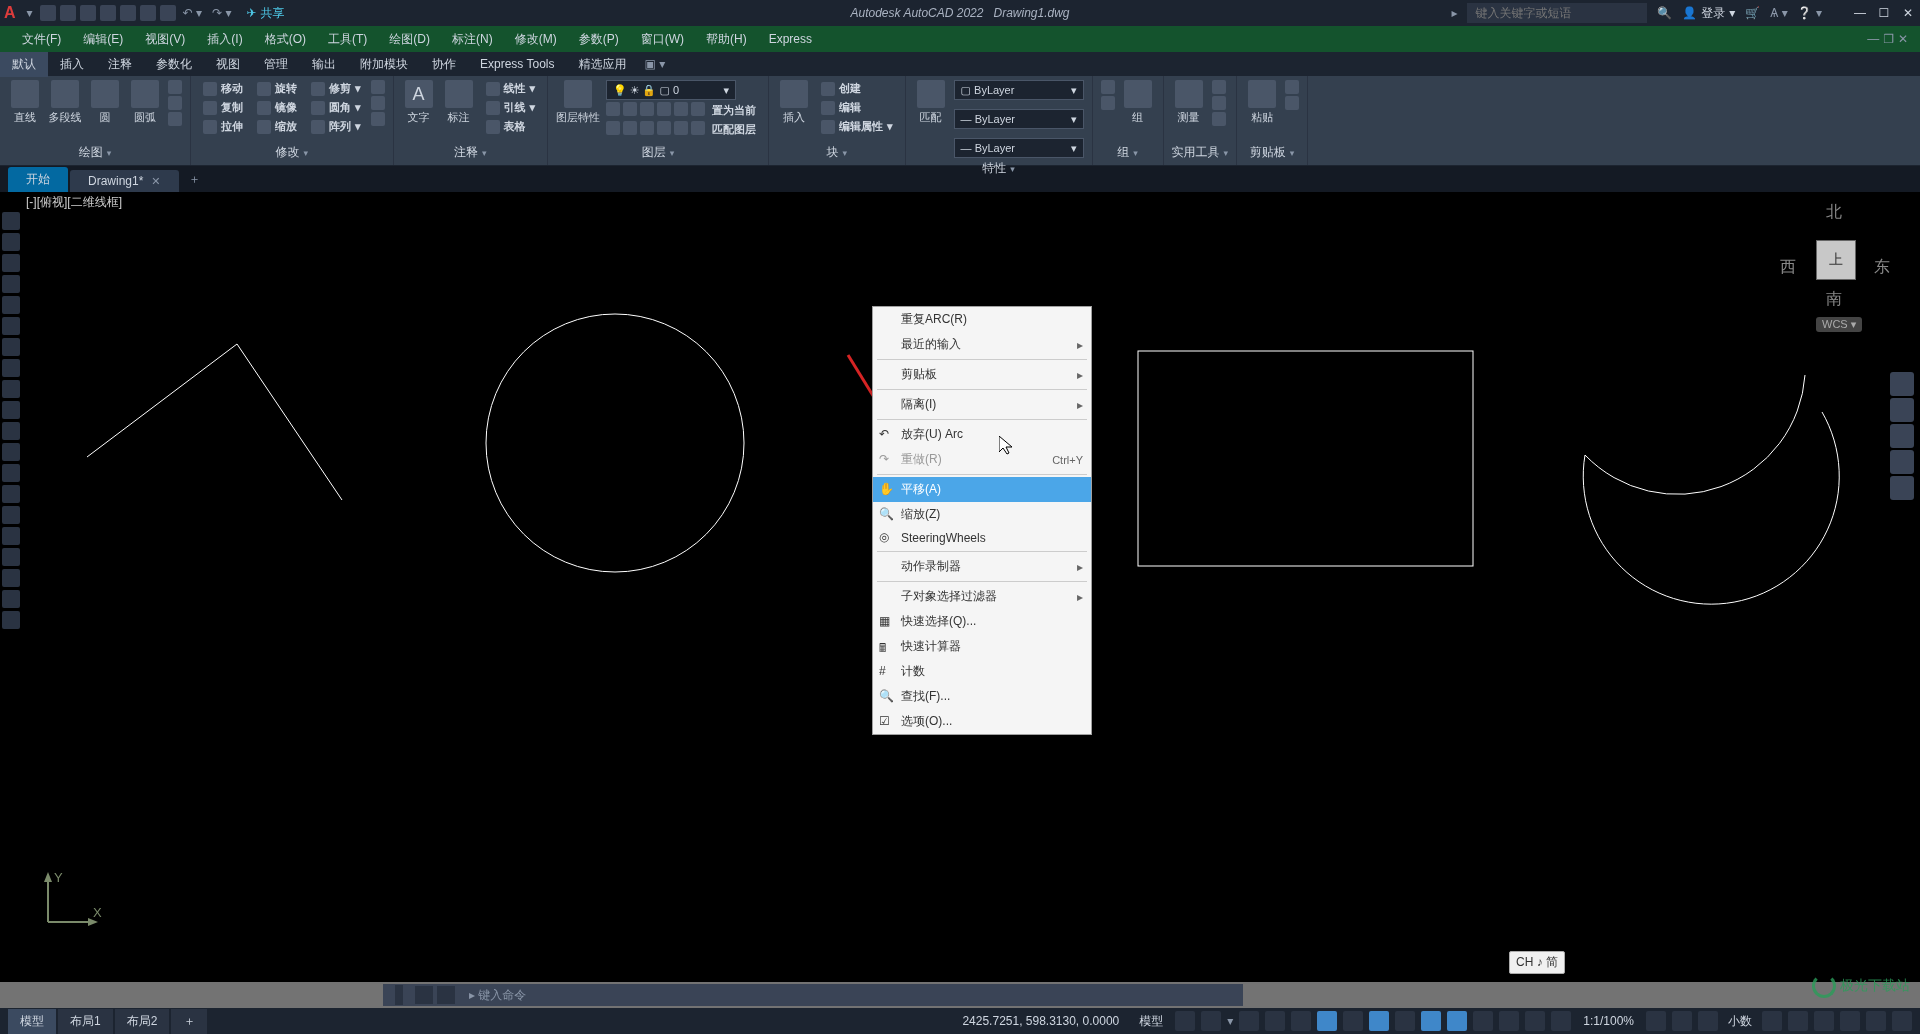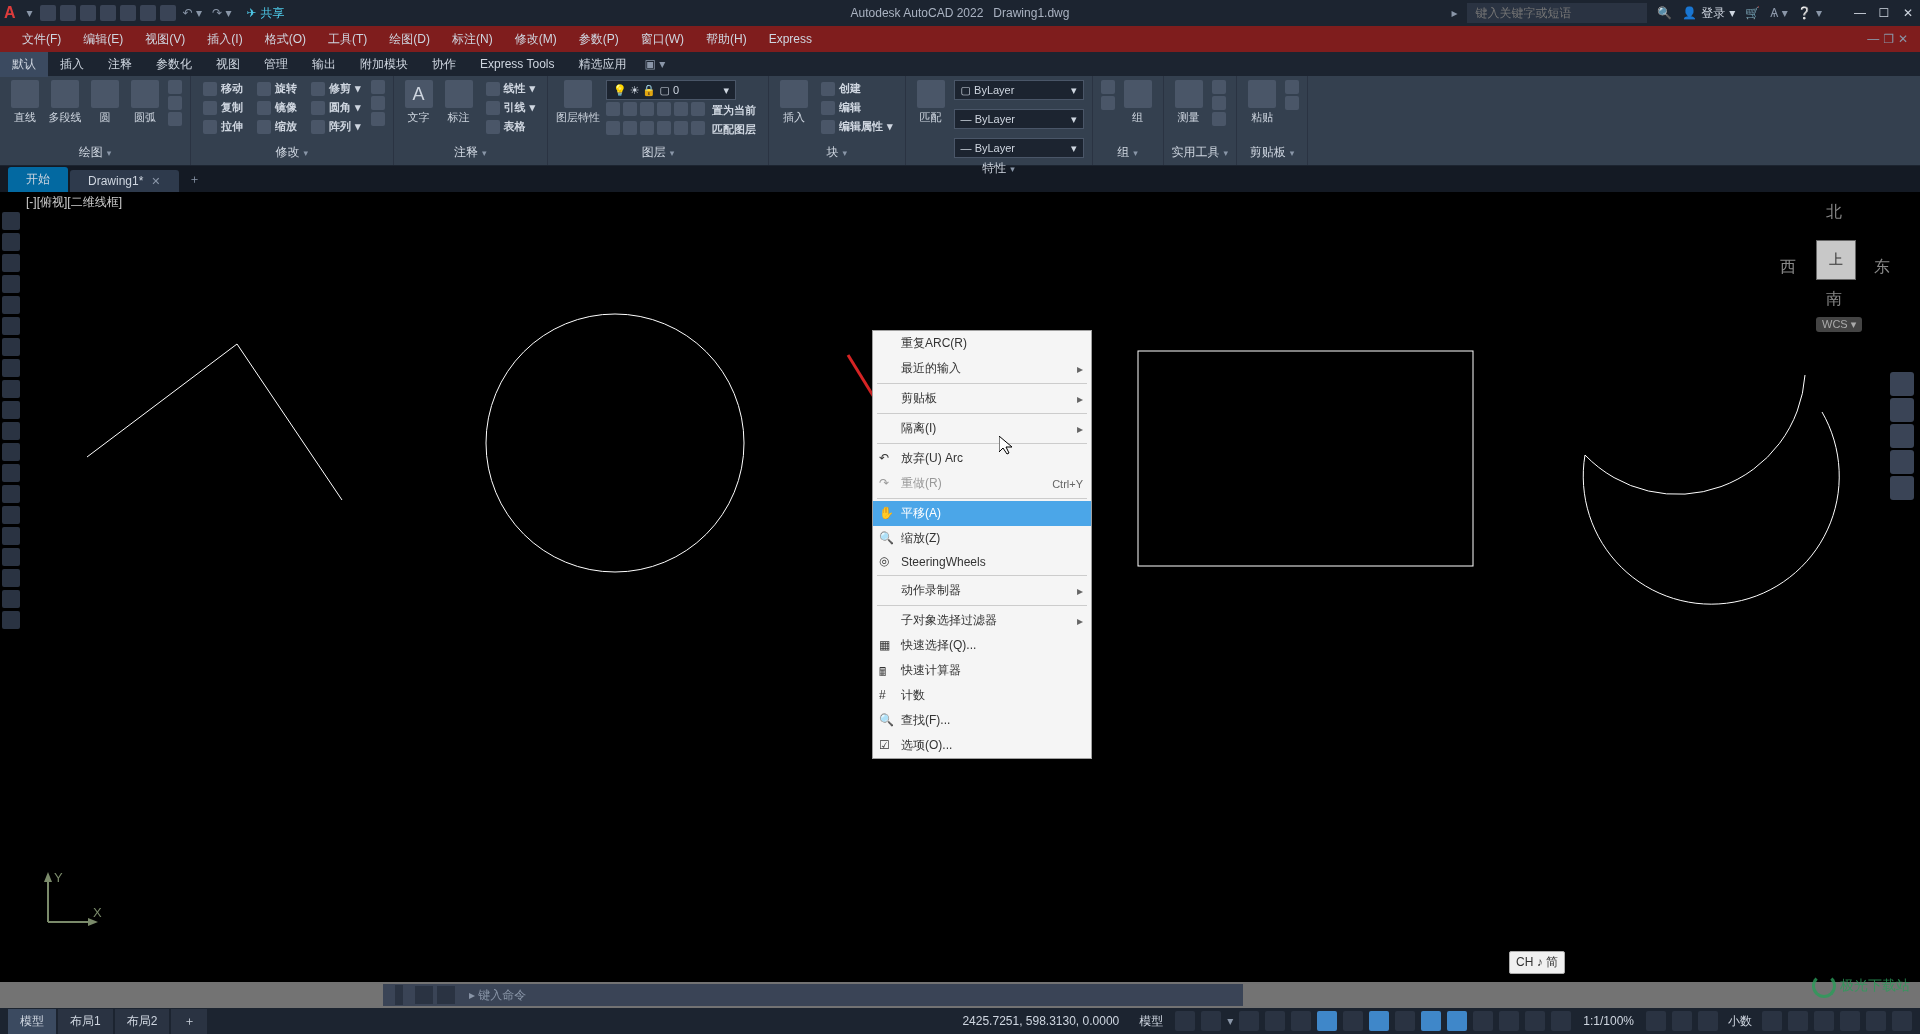--- a/index.html
+++ b/index.html
@@ -5,29 +5,29 @@
 * { margin:0; padding:0; box-sizing:border-box; font-family:"Microsoft YaHei",Arial,sans-serif; }
 body { width:1920px; height:1034px; background:#1c2430; color:#cfd6e0; font-size:12px; overflow:hidden; position:relative; }
 
 
 .titlebar { height:26px; background:#1c2430; display:flex; align-items:center; padding:0 4px; }
 .titlebar .logo { color:#dd3c3c; font-weight:bold; font-size:16px; margin-right:8px; }
 .qat { display:flex; gap:4px; align-items:center; }
 .qat .qicon { width:16px; height:16px; background:#3a4456; border-radius:2px; }
 .qat-arrow { color:#8a96a8; margin:0 3px; }
 .share { color:#4ec9e8; margin-left:12px; display:flex; align-items:center; gap:4px; }
-.titlecenter { position:absolute; left:50%; transform:translateX(-50%); color:#aab3c2; }
+.titlecenter { position:absolute; left:50%; transform:translateX(-50%); color:#aab3c2;font-style:italic; }
 .titleright { margin-left:auto; display:flex; align-items:center; gap:10px; }
 .searchbox { background:#2a3342; border:none; color:#8a96a8; padding:3px 8px; width:180px; font-size:12px; }
 .login { display:flex; align-items:center; gap:4px; color:#cfd6e0; }
 .wincontrols { display:flex; gap:8px; margin-left:20px; }
 .wincontrols span { width:16px; text-align:center; cursor:pointer; }
 
 
-.menubar { height:26px; background:#7f1d1d; display:flex; align-items:center; padding:0 12px; gap:2px; }
+.menubar { height:26px; background:#14532d; display:flex; align-items:center; padding:0 12px; gap:2px; }
 .menubar .mitem { padding:3px 10px; color:#cfd6e0; cursor:pointer; }
 .menuend { margin-left:auto; display:flex; gap:4px; color:#8a96a8; }
 
 
 .ribtabs { height:24px; background:#1c2430; display:flex; align-items:center; }
 .ribtabs .rtab { padding:4px 12px; color:#cfd6e0; cursor:pointer; font-size:12px; }
 .ribtabs .rtab.active { background:#3b4a60; }
 .ribtabs .toggle { margin-left:6px; color:#8a96a8; }
 
 
@@ -456,21 +456,21 @@
     <path d="M 1585 263 A 128 128 0 0 0 1805 183" stroke="#fff" fill="none" stroke-width="1"></path>
     <path d="M 1805 183 A 128 128 0 0 0 1656 131" stroke="none" fill="none"></path>
     <path d="M 1585 263 A 128 128 0 1 0 1822 220" stroke="#fff" fill="none" stroke-width="1"></path>
   </svg>
 
   <svg class="red-arrow" style="position:absolute;left:843px;top:158px;width:60px;height:90px">
     <line x1="5" y1="5" x2="45" y2="70" stroke="#d62424" stroke-width="3"></line>
     <polygon points="45,70 50,55 35,62" fill="#d62424"></polygon>
   </svg>
 
-  <div class="ctxmenu" style="left:872px; top:114px;margin-top:24px;">
+  <div class="ctxmenu" style="left:872px; top:114px;">
     <div class="ctxitem">
         <span>重复ARC(R)</span>
       </div>
     <div class="ctxitem">
         <span>最近的输入</span>
         <span class="sub">▸</span>
       </div>
     <div class="ctxsep"></div>
     <div class="ctxitem">
         <span>剪贴板</span>

